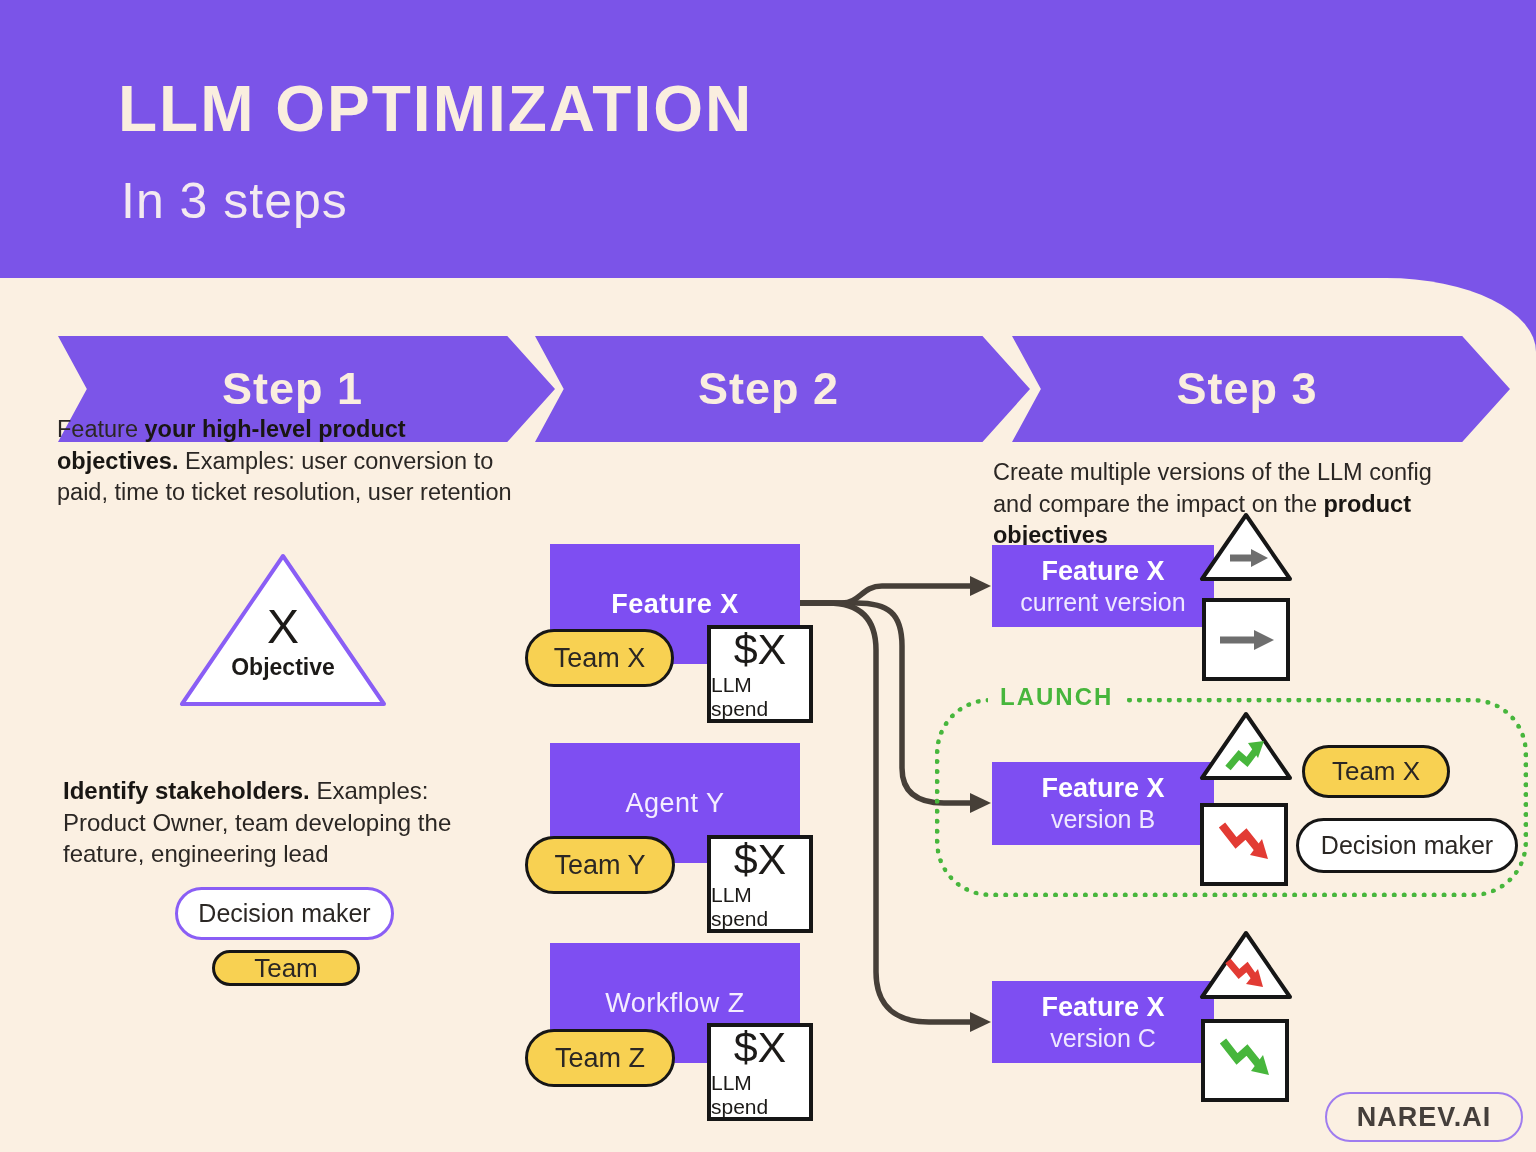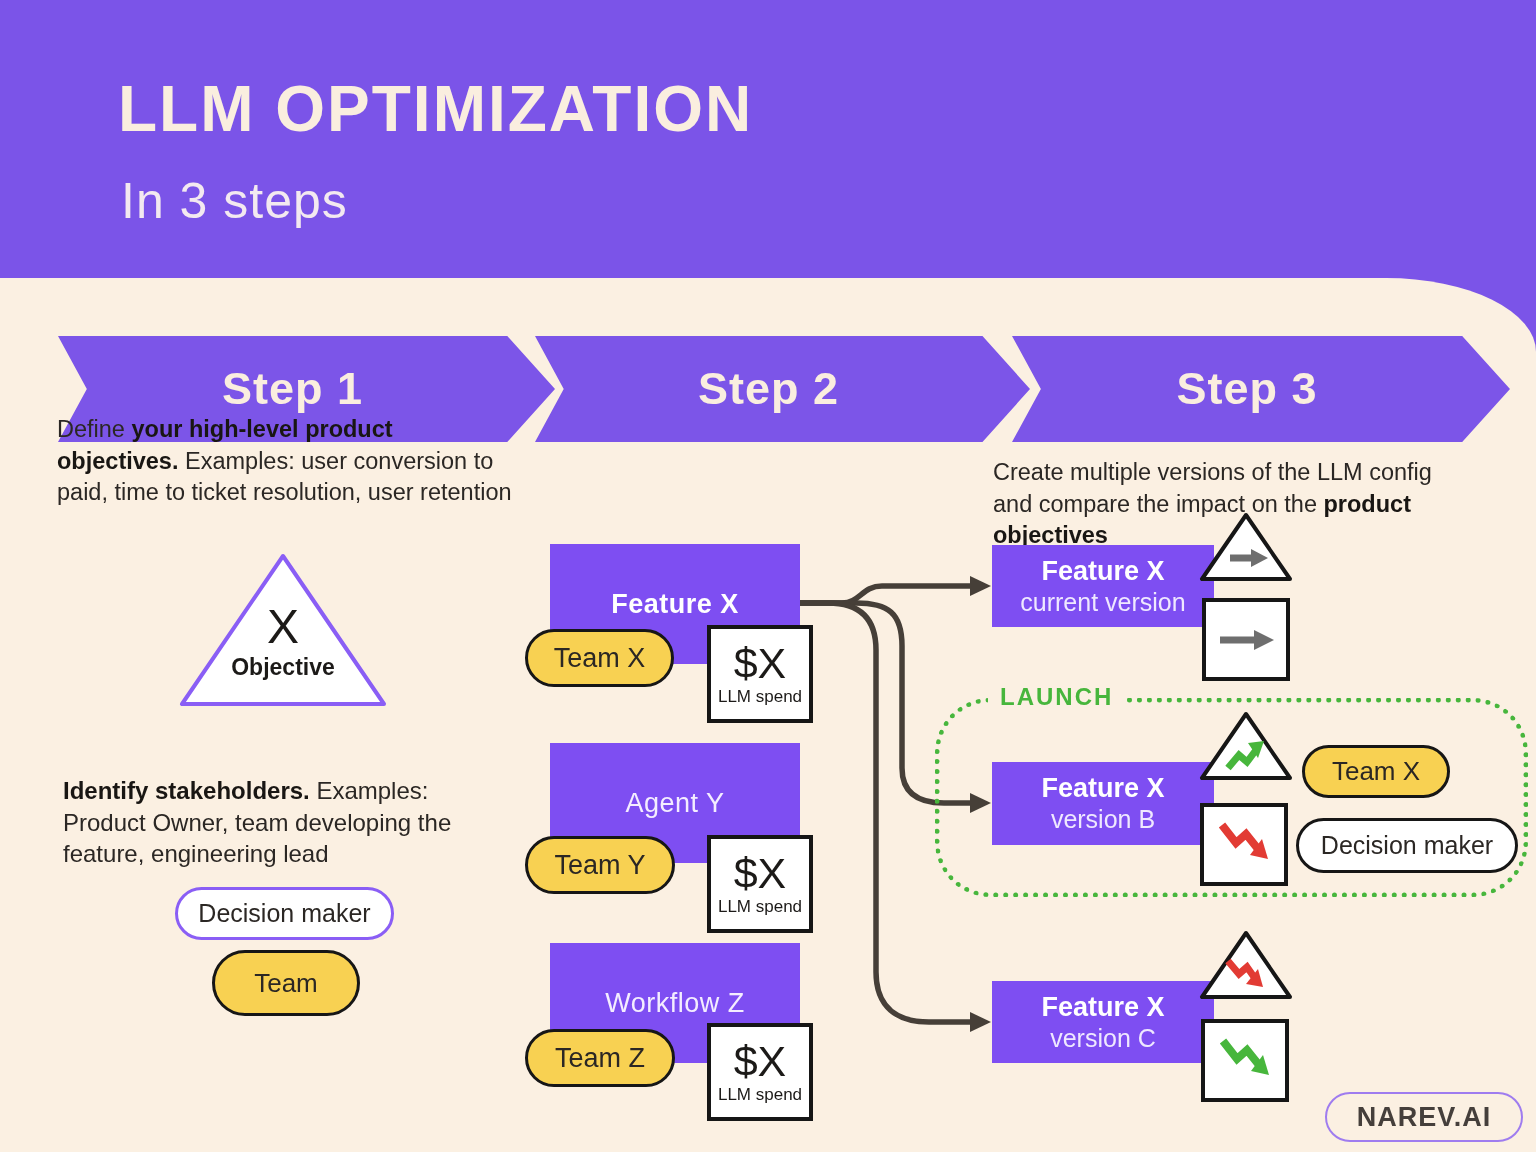--- a/index.html
+++ b/index.html
@@ -57,21 +57,21 @@
   .obj-label{font-size:23px; font-weight:700; margin-top:2px;}
   
   .pill{
     position:absolute; display:flex; align-items:center; justify-content:center;
     border-radius:40px; box-sizing:border-box; color:#2B2724; background:#fff;
   }
   .pill.yellow{background:#F8D152; border:3.5px solid #161616;}
   .pill.purple-b{border:3.5px solid #8A5EF5;}
   .pill.black-b{border:3.5px solid #161616;}
   .pill-decision1{left:175px; top:887px; width:219px; height:53px; font-size:25px;}
-  .pill-team1{left:212px; top:950px; width:148px; height:66px; font-size:26px;}
+  .pill-team1{left:212px; top:950px; width:148px; height:36px; font-size:26px;}
   .pill-tx{left:525px; top:629px; width:149px; height:58px; font-size:27px;}
   .pill-ty{left:525px; top:836px; width:150px; height:58px; font-size:27px;}
   .pill-tz{left:525px; top:1029px;width:150px; height:58px; font-size:27px;}
   .pill-tx3{left:1302px;top:745px; width:148px; height:53px; font-size:26px;}
   .pill-dm3{left:1296px;top:818px; width:222px; height:55px; font-size:25px;}
   .pill-brand{left:1325px;top:1092px;width:198px;height:50px;font-size:27px;
     font-weight:700; letter-spacing:1px; color:#453F3B; background:#FBF0E2;
     border:2.5px solid #9F7CEF;}
   
   .pbox{
@@ -82,21 +82,21 @@
   .pbox .t.bold{font-weight:700; color:#FFFFFF;}
   .pbox.fx{top:544px;} .pbox.ay{top:743px;} .pbox.wz{top:943px;}
   
   .spend{
     position:absolute; left:707px; width:106px; height:98px;
     background:#fff; border:4px solid #161616; box-sizing:border-box;
     display:flex; flex-direction:column; align-items:center; justify-content:center;
     color:#1c1a18;
   }
   .spend .amt{font-size:43px; font-weight:400; line-height:44px;}
-  .spend .lbl{font-size:17px; margin-top:2px;}
+  .spend .lbl{font-size:21px; margin-top:2px;}
   .spend.s1{top:625px;} .spend.s2{top:835px;} .spend.s3{top:1023px;}
   
   .vbox{
     position:absolute; left:992px; width:222px; background:#7E4EF2;
     display:flex; flex-direction:column; align-items:center; justify-content:center;
     color:#fff;
   }
   .vbox .vt{font-size:27px; font-weight:700;}
   .vbox .vs{font-size:25px; font-weight:400; color:#EFE8FF; margin-top:1px;}
   .vbox.cur{top:545px; height:82px;}
@@ -155,21 +155,21 @@
       <path d="M 800 603 H 828 C 858 603 876 617 876 650 V 972 C 876 1007 897 1022 929 1022 H 972"></path>
     </g>
     <g fill="#463F38">
       <polygon points="970,576 991,586 970,596"></polygon>
       <polygon points="970,793 991,803 970,813"></polygon>
       <polygon points="970,1012 991,1022 970,1032"></polygon>
     </g>
   </svg>
 
   <div class="desc d1">
-    <span>Define </span><b>your high-level product objectives.</b><span> Examples: user conversion to paid, time to ticket resolution, user retention</span>
+    <span>Feature </span><b>your high-level product objectives.</b><span> Examples: user conversion to paid, time to ticket resolution, user retention</span>
   </div>
 
   <div class="obj-wrap">
     <svg width="214" height="160" viewBox="0 0 214 160">
       <polygon points="107,6 6,154 208,154" fill="#FFFFFF" stroke="#8A5EF5" stroke-width="4" stroke-linejoin="round"></polygon>
     </svg>
     <div class="obj-text">
       <div class="obj-x">X</div>
       <div class="obj-label">Objective</div>
     </div>

